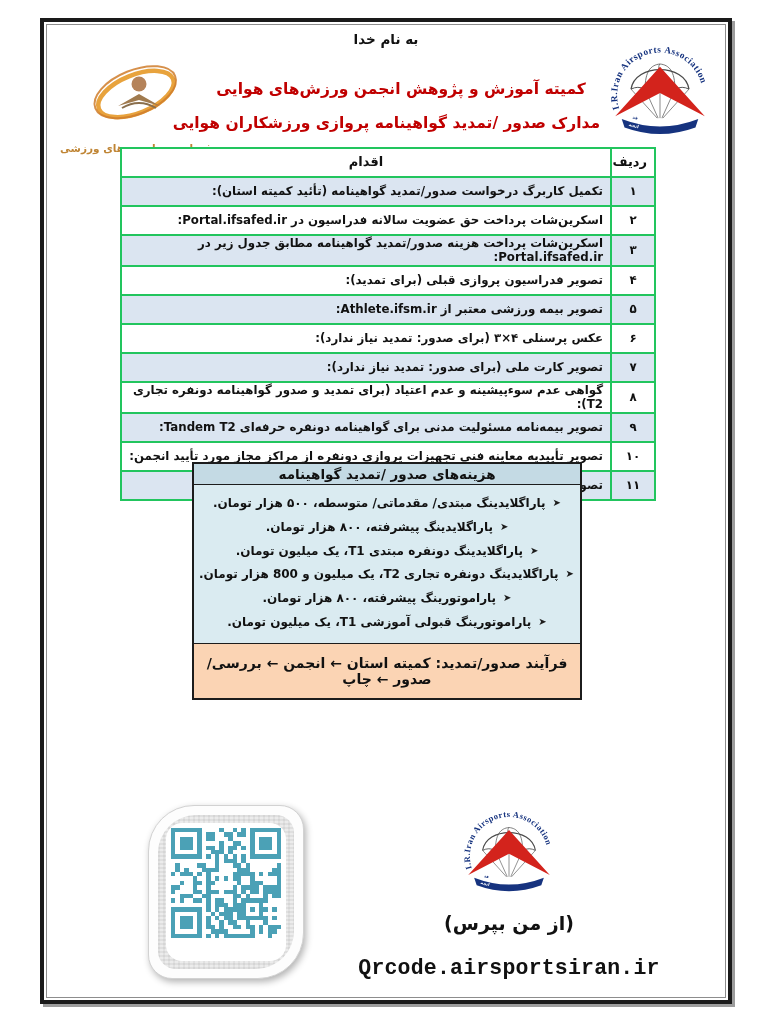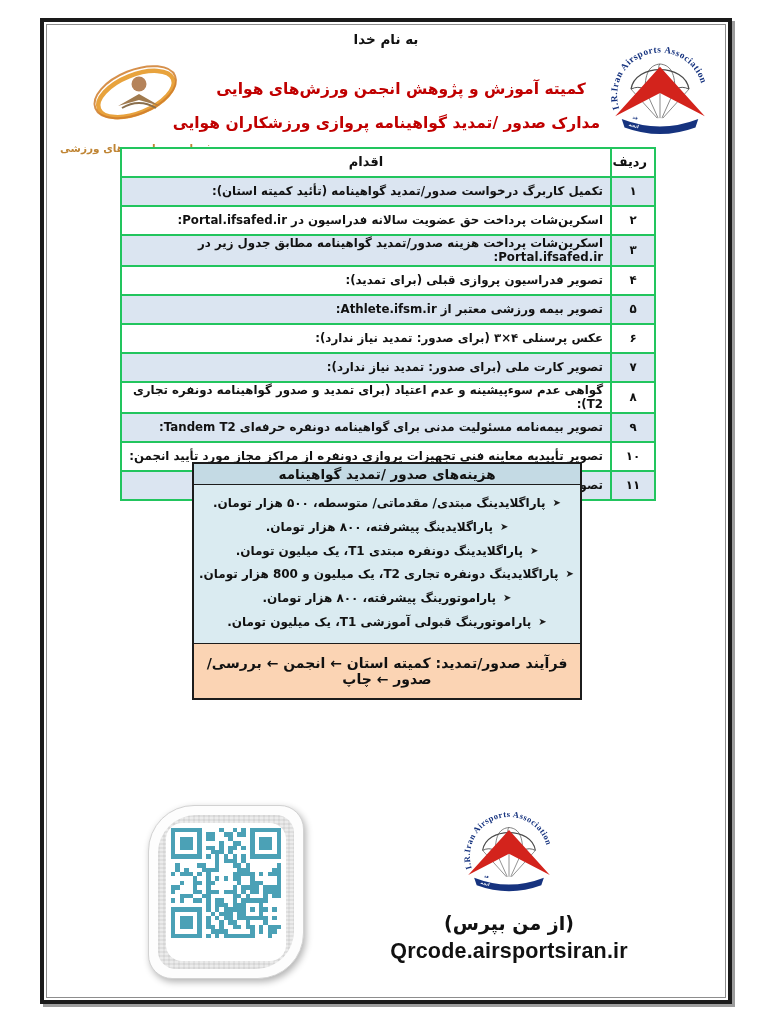--- a/index.html
+++ b/index.html
@@ -59,21 +59,21 @@
     background:
       repeating-linear-gradient(0deg,#e9e9e9 0 2px,#f6f6f6 2px 4px),
       repeating-linear-gradient(90deg,#e9e9e9 0 2px,#f4f4f4 2px 5px);
     background-blend-mode:multiply;}
   .qr-white{position:absolute;inset:17px;background:#fff;border-radius:16px;}
   .qr{position:absolute;left:22px;top:22px;width:110px;height:110px;}
   .qr i{position:absolute;width:4.4px;height:4.4px;background:#4ba1b6;}
   .bottom-right{position:absolute;left:300px;top:780px;width:330px;text-align:center;}
   .air-logo-bottom{width:102px;height:102px;margin:0 auto;display:block;}
   .ask-me{font-size:19px;font-weight:bold;direction:rtl;margin-top:8px;}
-  .qr-url{font-family:Liberation Sans, sans-serif;font-size:21.5px;font-weight:bold;margin-top:5px;letter-spacing:.2px;}
+  .qr-url{font-family:Liberation Mono, monospace;font-size:21.5px;font-weight:bold;margin-top:22px;letter-spacing:.2px;}
   .hidden-defs{position:absolute;width:0;height:0;overflow:hidden;}
 </style>
 </head>
 <body>
 
 <svg class="hidden-defs" aria-hidden="true">
   <defs>
     <path id="arc-ring" d="M17,80 A46,46 0 1 1 103,80" fill="none"></path>
     <path id="arc-band" d="M27,96 Q60,108 93,96" fill="none"></path>
     <path id="arc-sub" d="M30,88 Q60,98 90,88" fill="none"></path>

